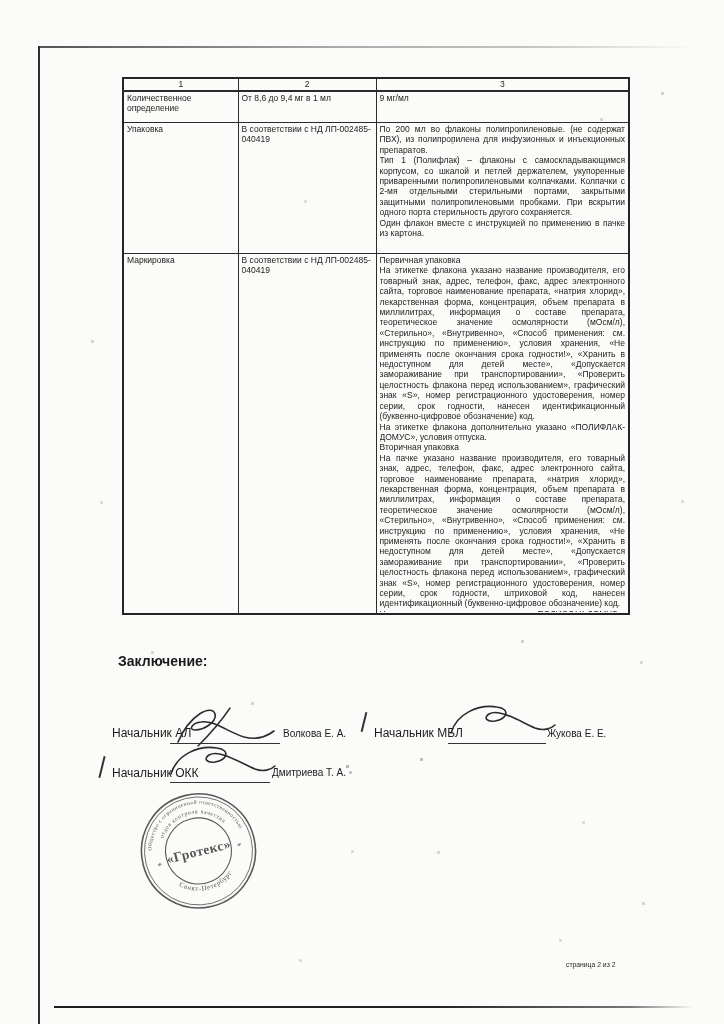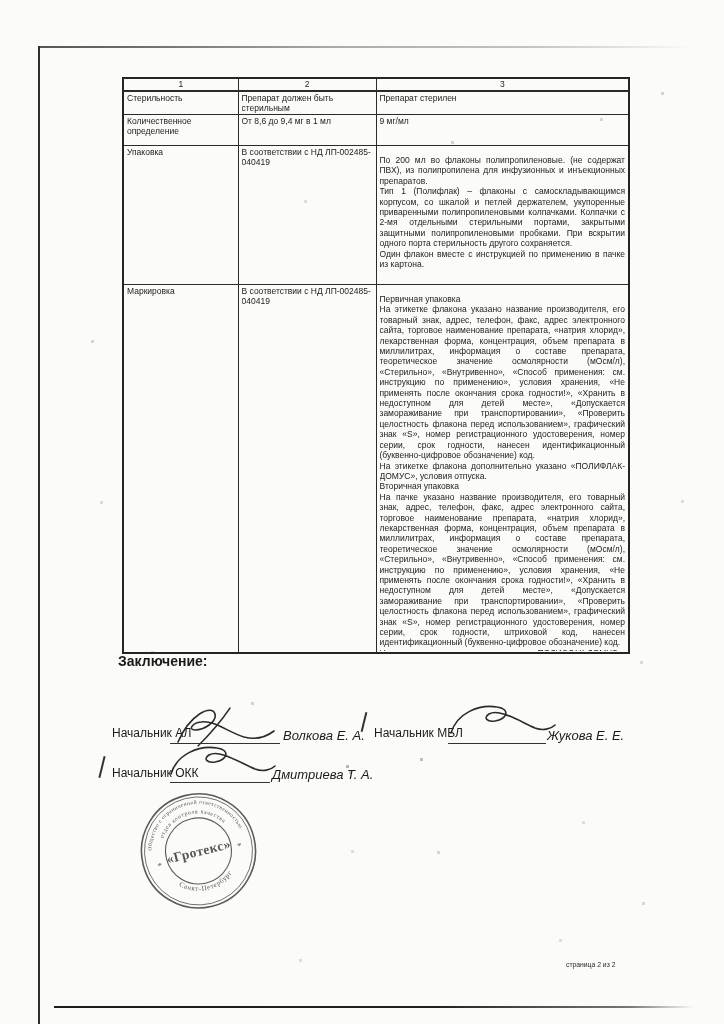--- a/index.html
+++ b/index.html
@@ -42,29 +42,29 @@
   table.spec{border:2px solid #252525;}
   table.spec th{border-bottom-width:2px;text-align:center;height:9px;line-height:9px;}
   .cellbox{overflow:hidden;}
   .h-r1 .cellbox{height:20px;}
   .h-r2 .cellbox{height:28px;}
   .h-r3 .cellbox{height:128px;}
   .h-r4 .cellbox{height:357px;}
   .h-r5 .cellbox{height:17px;}
   .h-r6 .cellbox{height:16px;}
   .just{text-align:justify;}
-  .pre{white-space:pre-line;margin-top:8px;}
+  .pre{white-space:pre-line;}
   
   .conclusion{position:absolute;left:118px;top:655px;width:360px;display:flex;
     font-size:14px;line-height:13.8px;color:#1a1a1a;}
   .conclusion .lbl{font-weight:bold;width:58px;flex:none;}
   .conclusion .body{width:300px;}
   
   .sig-label{position:absolute;font-size:12px;color:#1c1c1c;}
-  .sig-name{position:absolute;font-size:13px;color:#1c1c1c;font-style:italic;}
+  .sig-name{position:absolute;font-size:10px;color:#1c1c1c;}
   .sig-line{position:absolute;height:1px;background:#333;}
   .sig-svg{position:absolute;}
   .pen-slash{position:absolute;width:2px;background:#333;transform:rotate(14deg);}
   
   .stamp{position:absolute;left:128px;top:779px;width:140px;height:140px;
     transform:rotate(-14deg);opacity:.88;}
   .stamp text{fill:#3d3d3d;font-family:"Liberation Serif", serif;}
   .stamp circle{fill:none;stroke:#454545;}
   
   .footer{position:absolute;left:566px;top:961px;font-size:6.8px;color:#2a2a2a;}
@@ -86,31 +86,20 @@
         <col style="width:253px">
       </colgroup>
     <thead>
       <tr>
         <th>1</th>
         <th>2</th>
         <th>3</th>
       </tr>
     </thead>
     <tbody>
-      <tr class="h-r1">
-        <td>
-            <div class="cellbox">Стерильность</div>
-          </td>
-        <td>
-            <div class="cellbox">Препарат должен быть стерильным</div>
-          </td>
-        <td>
-            <div class="cellbox">Препарат стерилен</div>
-          </td>
-      </tr>
       <tr class="h-r2">
         <td>
             <div class="cellbox">Количественное определение</div>
           </td>
         <td>
             <div class="cellbox">От 8,6 до 9,4 мг в 1 мл</div>
           </td>
         <td>
             <div class="cellbox">9 мг/мл</div>
           </td>

